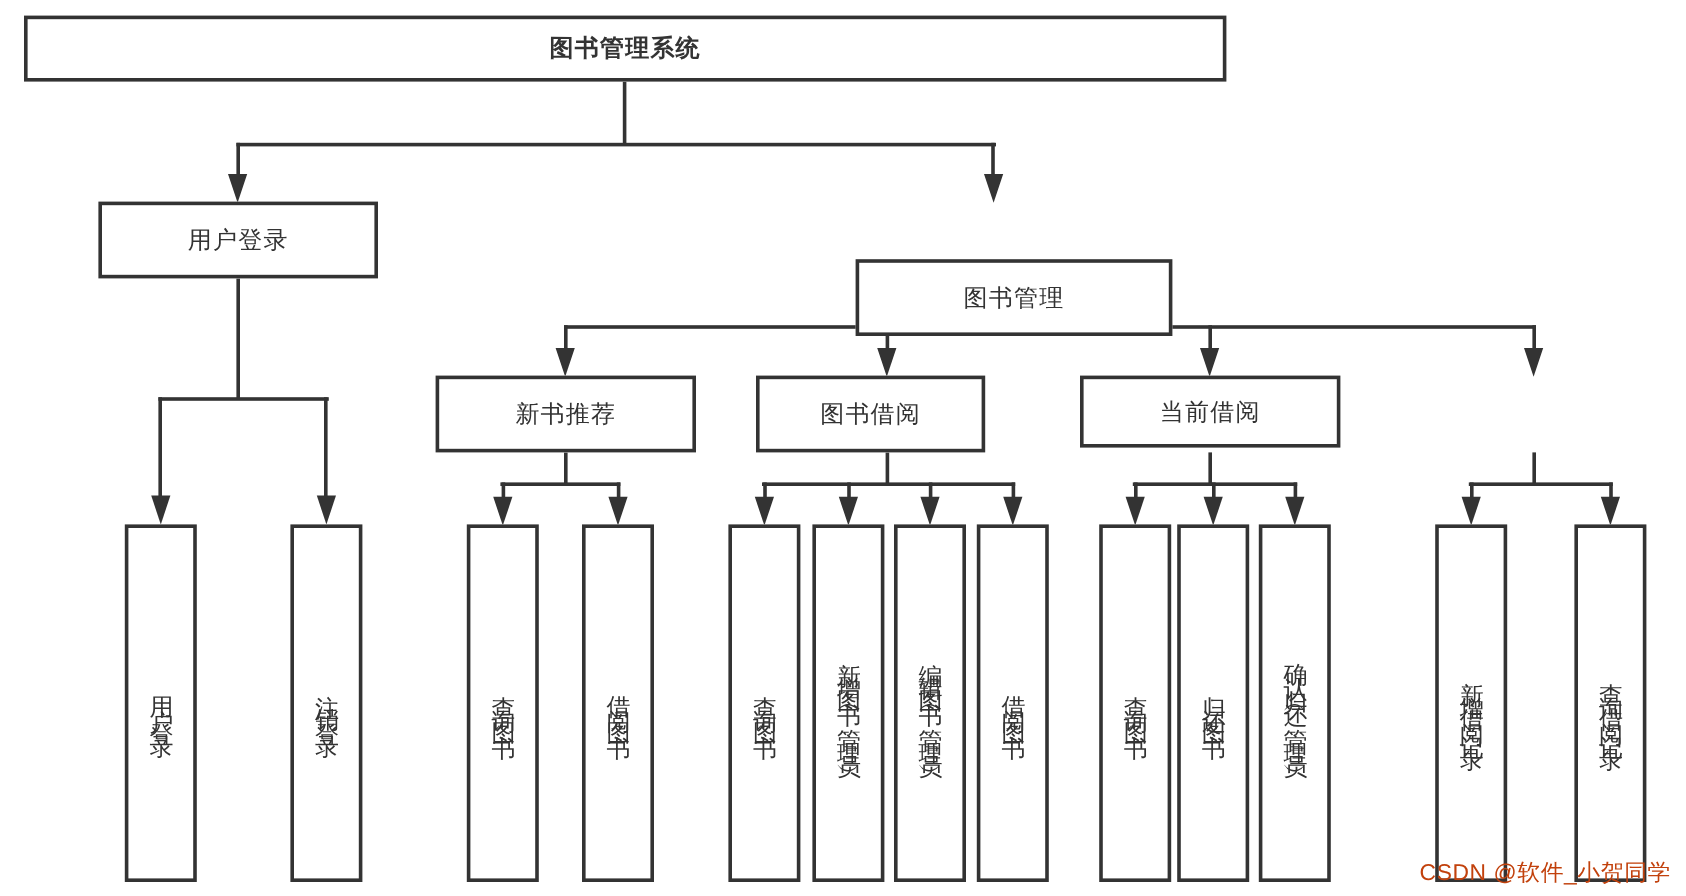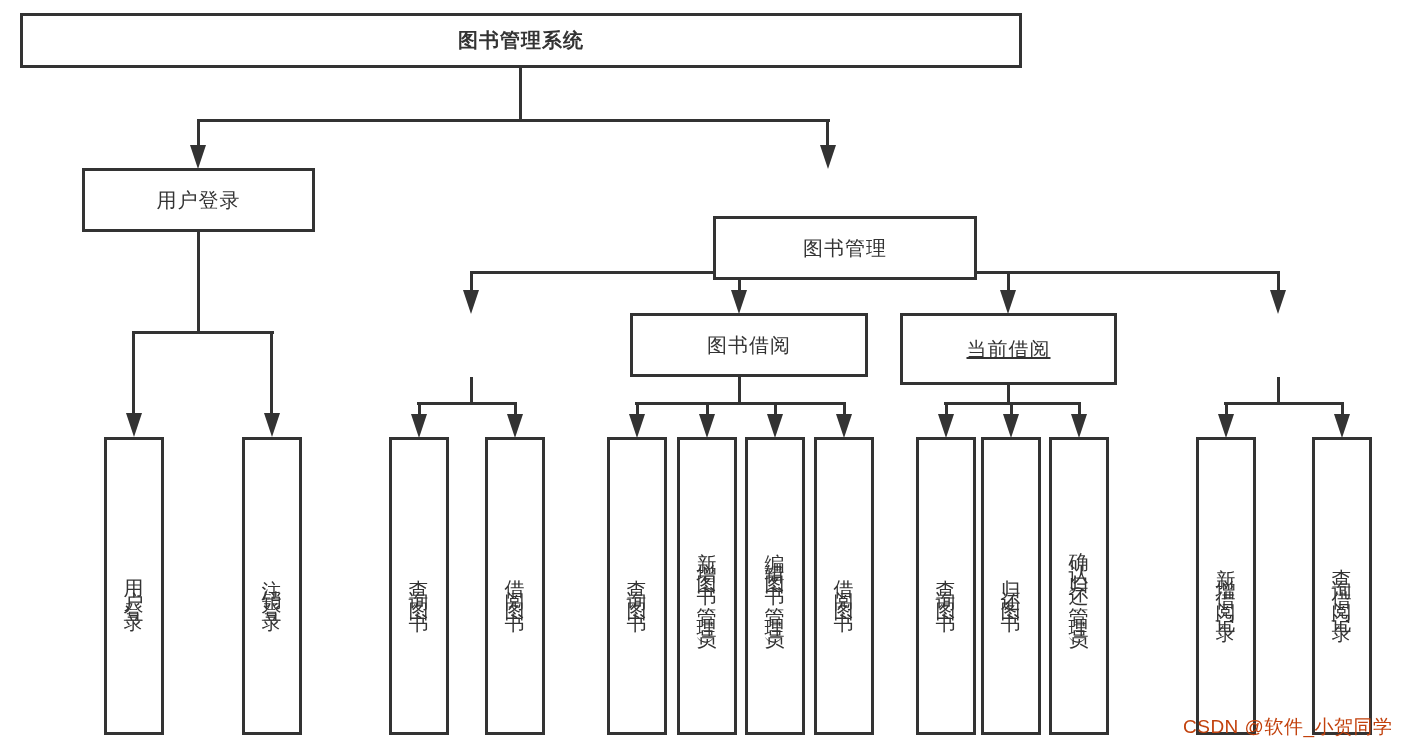--- a/index.html
+++ b/index.html
@@ -84,24 +84,27 @@
     <span class="hlabel">图书管理系统</span>
   </div>
 
   <div class="box" style="left:82px;top:168px;width:233px;height:64px;">
     <span class="hlabel">用户登录</span>
   </div>
   <div class="box" style="left:713px;top:168px;width:264px;height:64px;margin-top:48px;">
     <span class="hlabel">图书管理</span>
   </div>
 
-  <div class="box" style="left:630px;top:313px;width:238px;height:64px;">
+  <div class="box" style="left:363px;top:313px;width:217px;height:64px;">
+    <span class="hlabel">新书推荐</span>
+  </div>
+  <div class="box" style="left:630px;top:313px;width:191px;height:64px;">
     <span class="hlabel">图书借阅</span>
   </div>
-  <div class="box" style="left:900px;top:313px;width:217px;height:72px;text-decoration:underline;">
+  <div class="box" style="left:900px;top:313px;width:217px;height:60px;">
     <span class="hlabel">当前借阅</span>
   </div>
 
   <div class="box" style="left:104px;top:437px;width:60px;height:298px;">
     <span class="vlabel">用户登录</span>
   </div>
   <div class="box" style="left:242px;top:437px;width:60px;height:298px;">
     <span class="vlabel">注销登录</span>
   </div>
 

